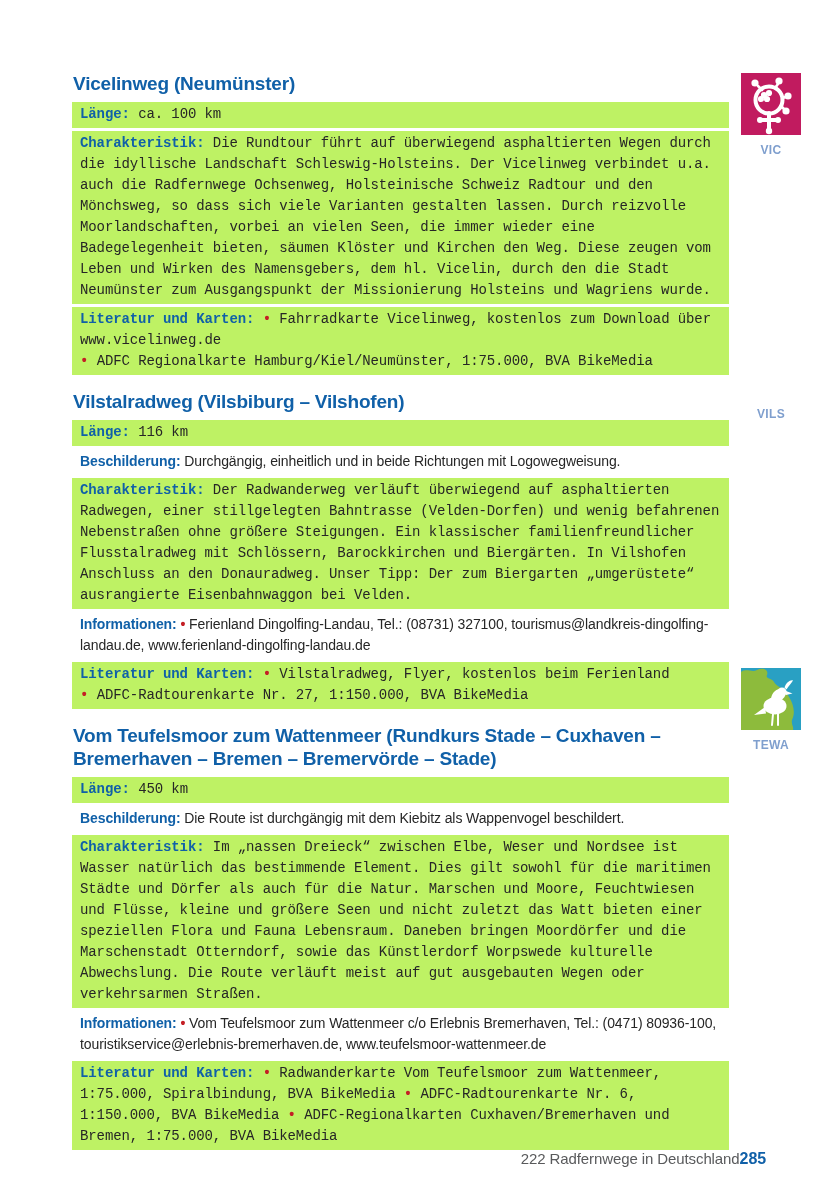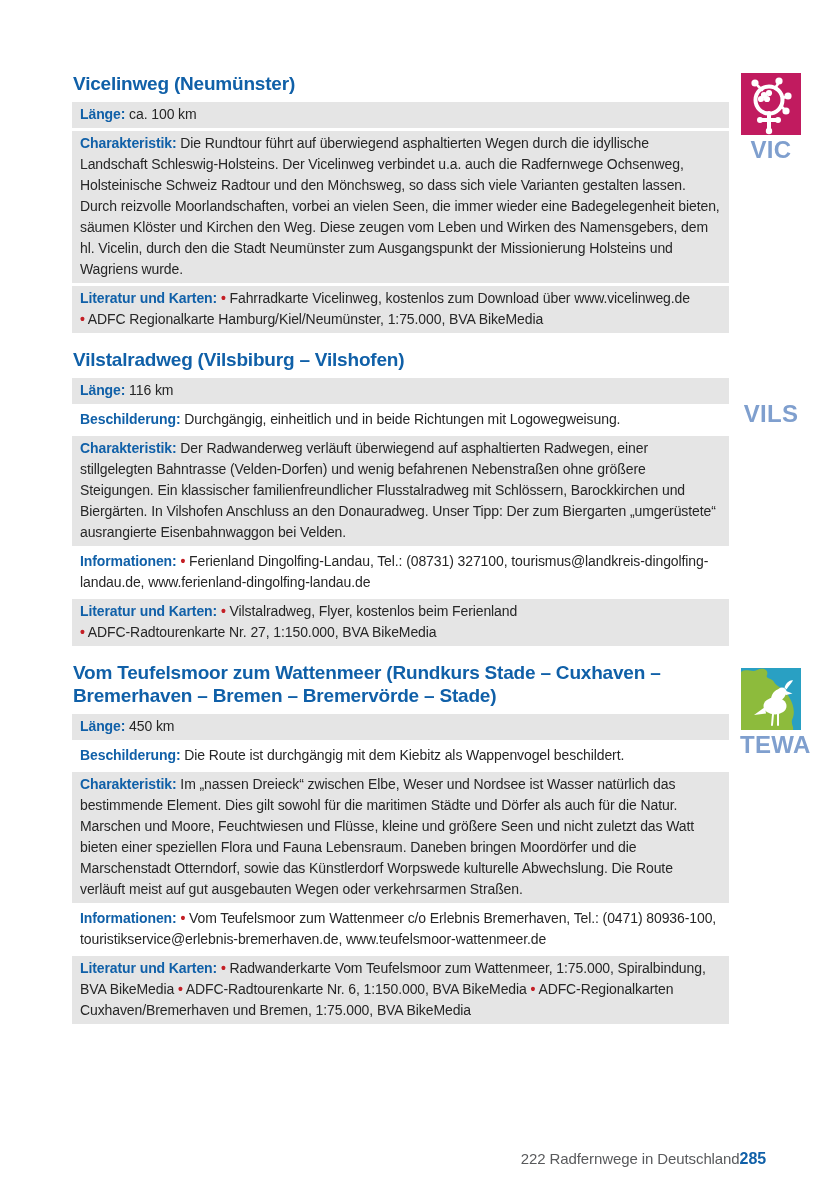--- a/index.html
+++ b/index.html
@@ -11,29 +11,29 @@
   .content{position:absolute;left:72px;top:72px;width:657px;}
   .section{margin-bottom:15px;}
   .section-title{
     color:#1060a8;font-weight:bold;font-size:19px;line-height:23px;
     margin:0 0 7px 1px;letter-spacing:-0.2px;
   }
   .row{
     font-size:14px;line-height:21px;color:#262626;
     padding:2px 9px 3px 8px;margin-bottom:3px;letter-spacing:-0.1px;
   }
-  .row.shaded{background:#e5e5e5;}
+  .row.shaded{background:#bef264;font-family:Liberation Mono, monospace;}
   .row-label{color:#1060a8;font-weight:bold;}
   .bullet{color:#c41f25;font-weight:bold;}
   .row-text{color:#262626;}
   #rail{position:absolute;left:0;top:0;width:0;height:0;}
   .rail-item{position:absolute;left:740px;width:62px;text-align:center;}
   .rail-item svg{display:block;width:60px;height:62px;margin:0 auto;}
   .route-code{
-    color:#7f9fce;font-weight:bold;font-size:24px;line-height:22px;
+    color:#7f9fce;font-weight:bold;font-size:12px;line-height:22px;
     margin-top:4px;letter-spacing:0.3px;
   }
   .footer{
     position:absolute;right:56px;bottom:22px;text-align:right;
     font-size:15px;color:#595a5c;letter-spacing:-0.1px;
   }
   .footer-page{color:#1060a8;font-weight:bold;font-size:16px;margin-left:0;}
 </style>
 </head>
 <body>

